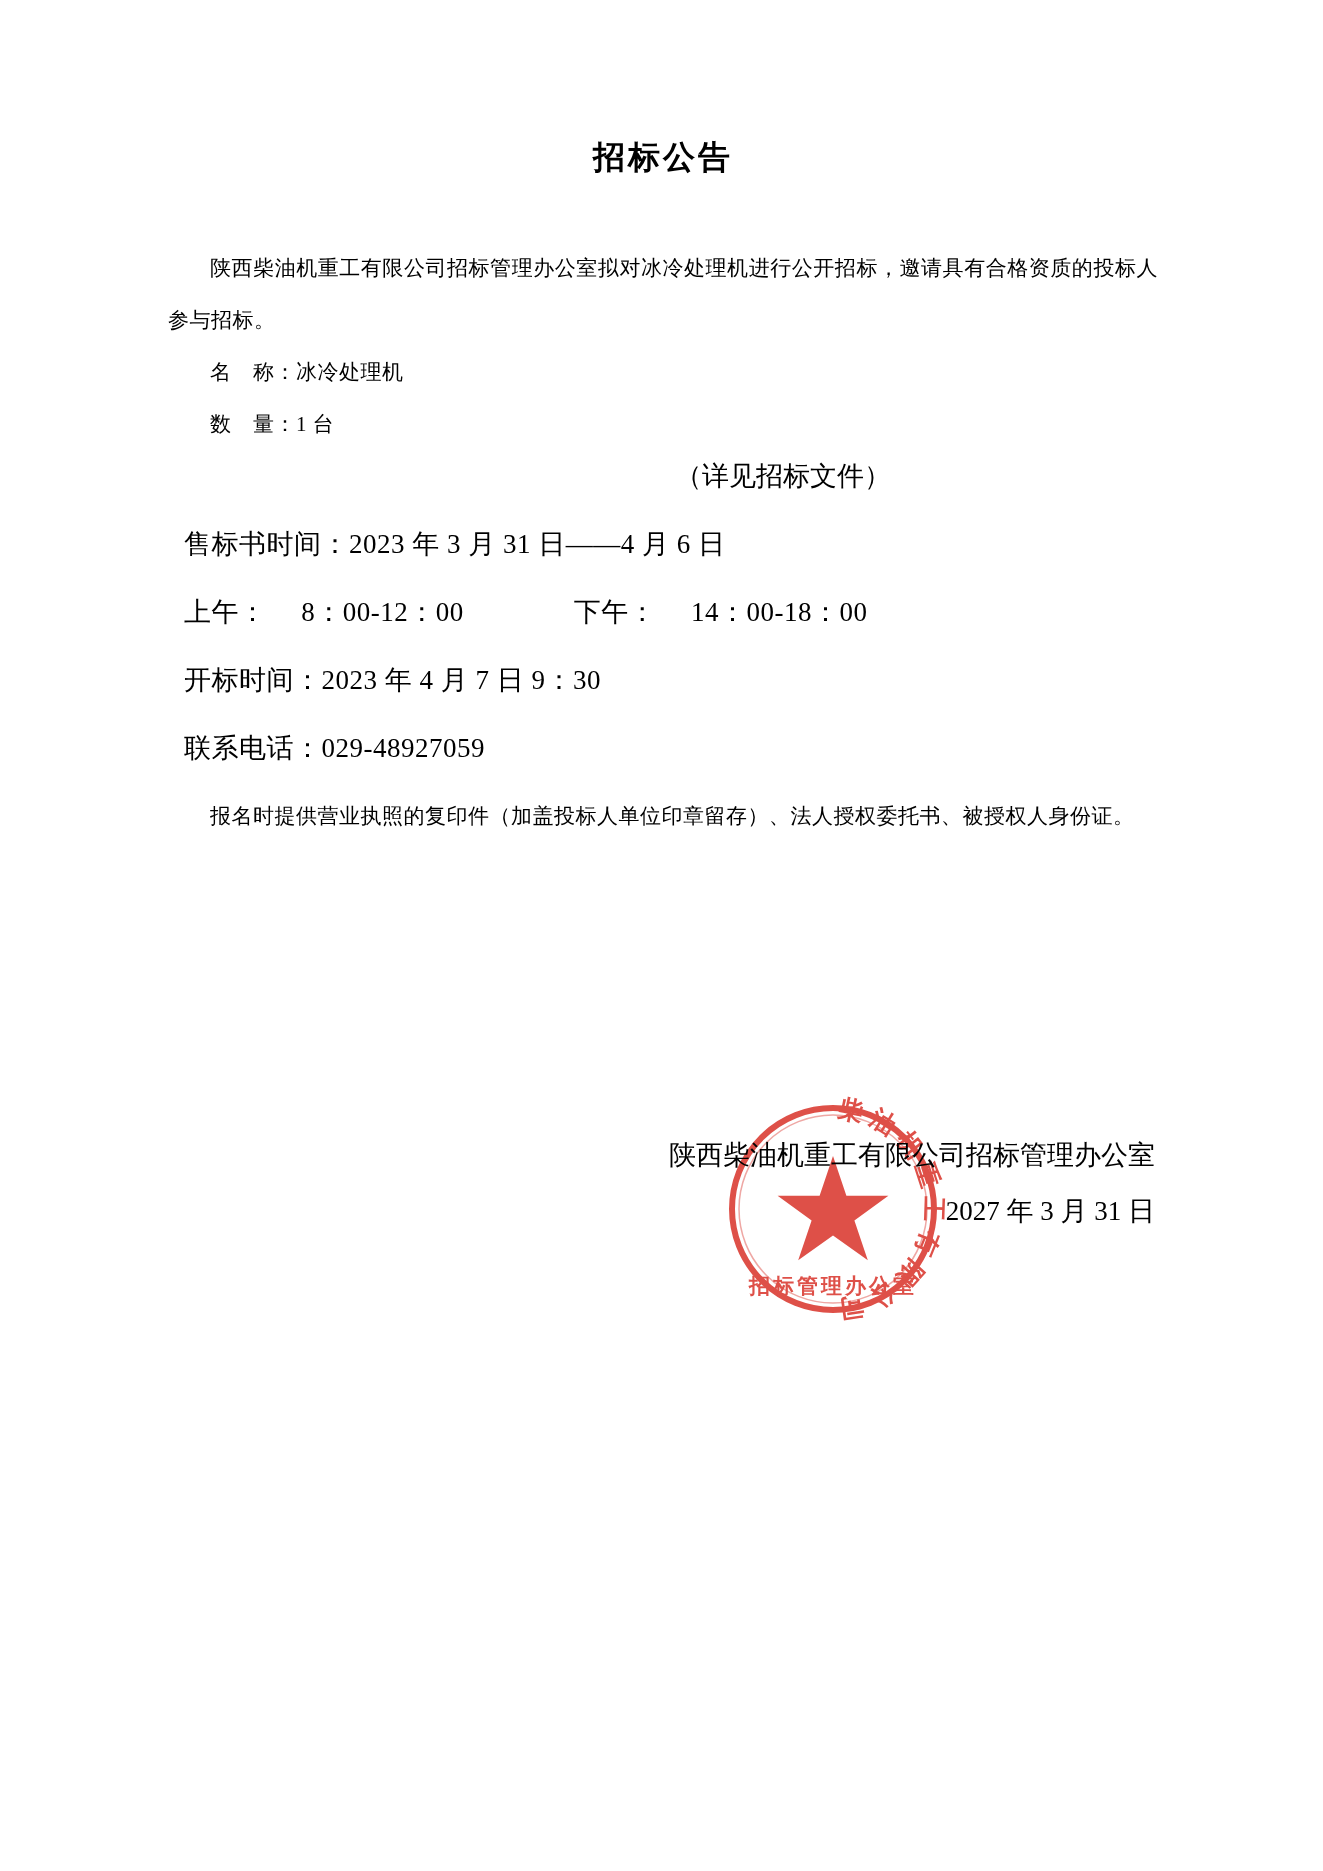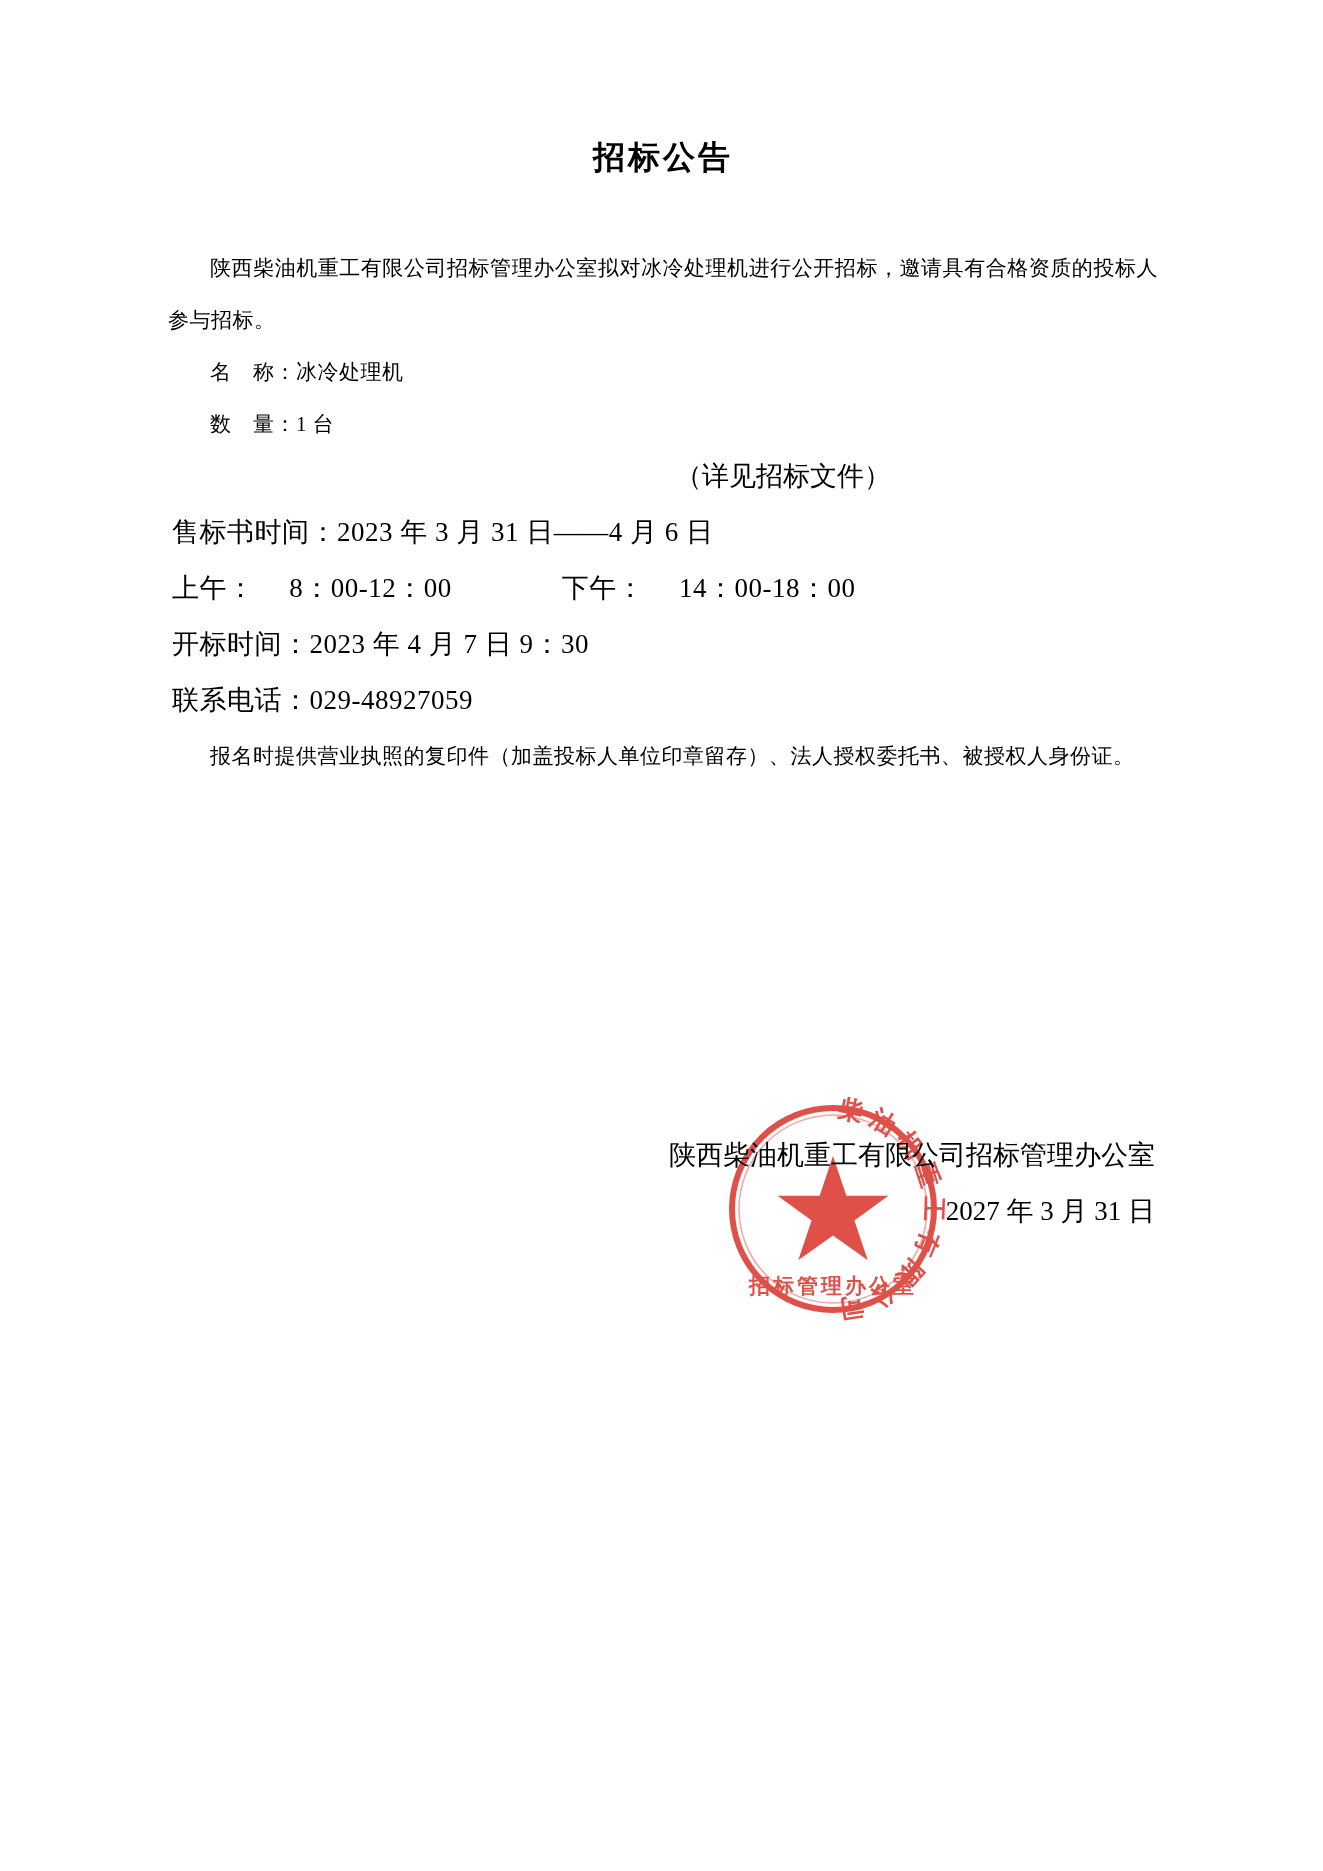--- a/index.html
+++ b/index.html
@@ -48,21 +48,21 @@
     text-justify: inter-ideograph;
     letter-spacing: 0.5px;
     font-family: "Liberation Serif", "DejaVu Serif", serif;
   }
   p.indent {
     text-indent: 2em;
   }
   p.line {
     font-size: 27px;
     line-height: 52px;
-    margin: 4px;
+    margin: 16px;
     letter-spacing: 0.5px;
   }
   p.center-right {
     font-size: 27px;
     line-height: 52px;
     margin: 0;
     text-align: center;
     padding-left: 240px;
   }
   .signature {

